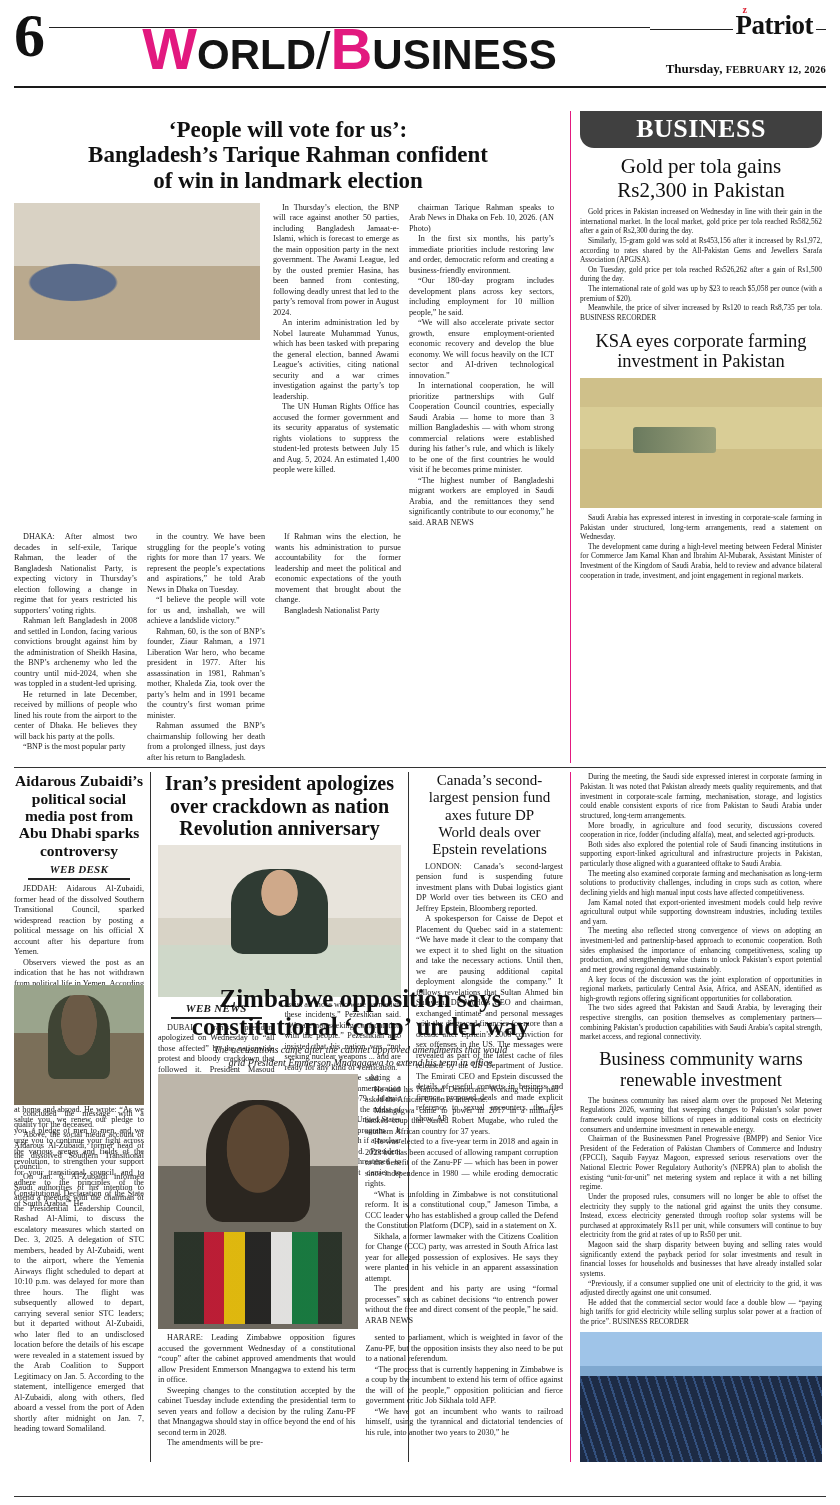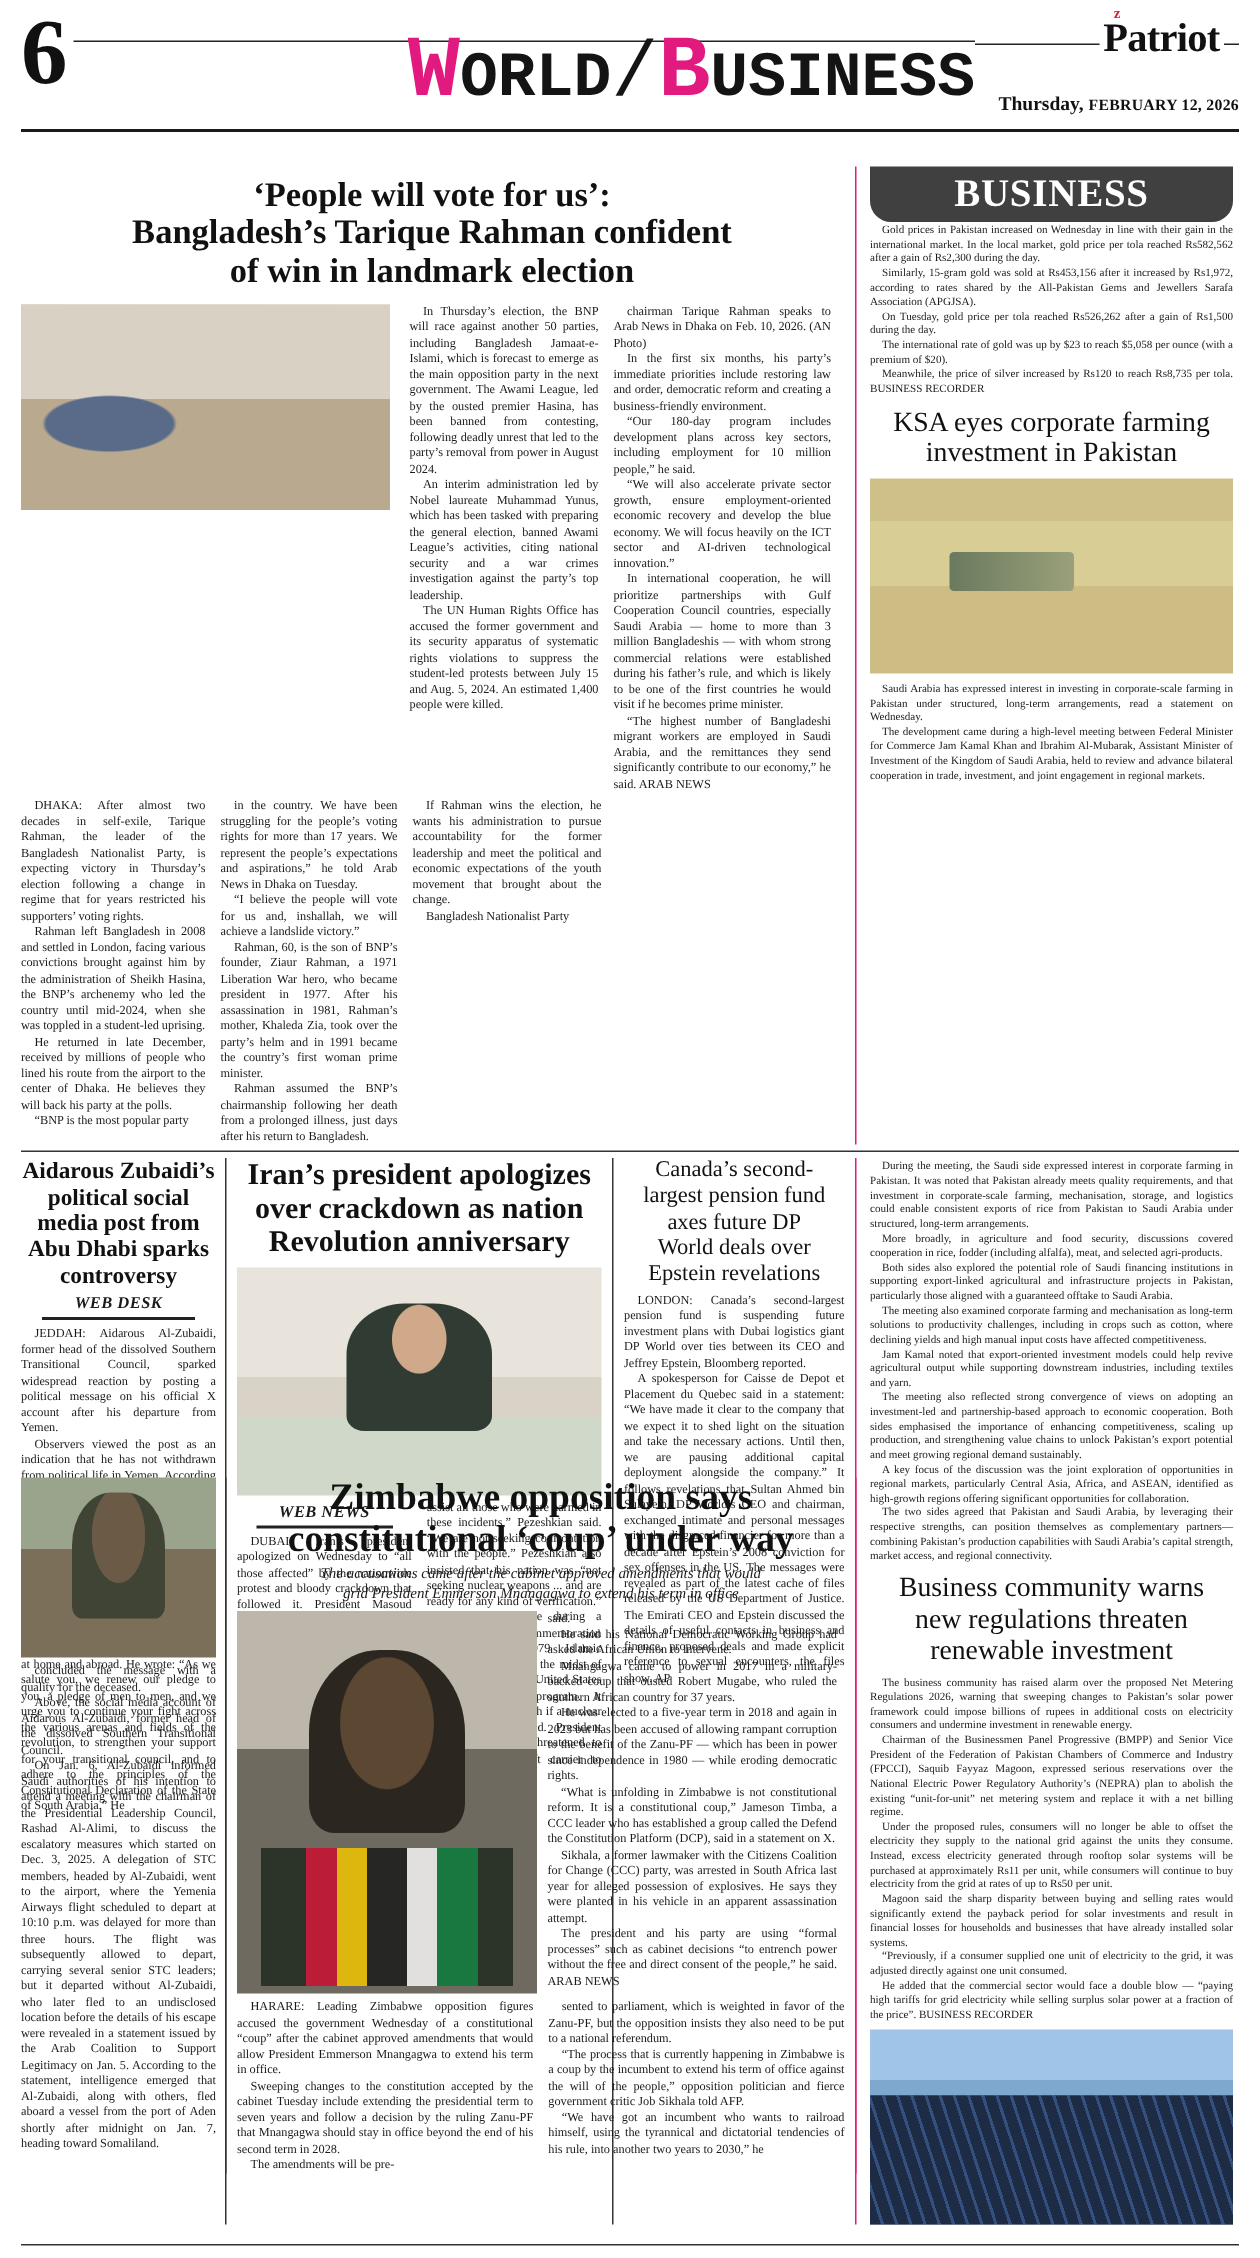--- a/index.html
+++ b/index.html
@@ -18,22 +18,22 @@
   .masthead { display:flex; align-items:flex-start; height:72px; position:relative; }
   .folio {
     font-family: "Liberation Serif", serif;
     font-size: 62px; font-weight:700; line-height:0.95;
     letter-spacing:-2px; color:#111; margin-right:6px; margin-top:-4px;
   }
   .mast-center { flex:1; position:relative; padding-top:6px; }
   .mast-rules { position:absolute; left:0; right:0; top:17px; }
   .mast-rule { height:1px; background:#222; width:100%; }
   .mast-title {
-    position:relative; text-align:right;
-    font-family:Liberation Mono, monospace;
+    position:relative; text-align:center;
+    font-family:Liberation Sans, sans-serif;
     font-size:50px; font-weight:700; line-height:1;
     letter-spacing:0px; white-space:nowrap;
     margin-top:4px;
   }
   .mast-title .cap { font-size:58px; color:#e2197f; }
   .mast-title .cap2 { font-size:58px; color:#e2197f; }
   .mast-title .sm { font-size:42px; color:#141414; }
   .mast-title .slash { font-size:52px; color:#141414; font-weight:400; }
   .mast-right { width:176px; text-align:right; position:relative; padding-top:2px; }
   .brand-row { display:flex; align-items:center; justify-content:flex-end; }
@@ -263,20 +263,24 @@
         <div class="lead-c3 body-txt">
           <p>If Rahman wins the election, he wants his administration to pursue accountability for the former leadership and meet the political and economic expectations of the youth movement that brought about the change.</p>
           <p>Bangladesh Nationalist Party</p>
         </div>
         <div class="lead-c4"></div>
       </div>
     </div>
 
     <div class="top-right">
       <div class="biz-badge">BUSINESS</div>
+      <div class="hl biz-hl">
+        <div>Gold per tola gains</div>
+        <div>Rs2,300 in Pakistan</div>
+      </div>
       <div class="biz-body">
         <p>Gold prices in Pakistan increased on Wednesday in line with their gain in the international market. In the local market, gold price per tola reached Rs582,562 after a gain of Rs2,300 during the day.</p>
         <p>Similarly, 15-gram gold was sold at Rs453,156 after it increased by Rs1,972, according to rates shared by the All-Pakistan Gems and Jewellers Sarafa Association (APGJSA).</p>
         <p>On Tuesday, gold price per tola reached Rs526,262 after a gain of Rs1,500 during the day.</p>
         <p>The international rate of gold was up by $23 to reach $5,058 per ounce (with a premium of $20).</p>
         <p>Meanwhile, the price of silver increased by Rs120 to reach Rs8,735 per tola. BUSINESS RECORDER</p>
       </div>
 
       <div class="hl ksa-hl">
         <div>KSA eyes corporate farming</div>
@@ -360,21 +364,20 @@
         <p>Both sides also explored the potential role of Saudi financing institutions in supporting export-linked agricultural and infrastructure projects in Pakistan, particularly those aligned with a guaranteed offtake to Saudi Arabia.</p>
         <p>The meeting also examined corporate farming and mechanisation as long-term solutions to productivity challenges, including in crops such as cotton, where declining yields and high manual input costs have affected competitiveness.</p>
         <p>Jam Kamal noted that export-oriented investment models could help revive agricultural output while supporting downstream industries, including textiles and yarn.</p>
         <p>The meeting also reflected strong convergence of views on adopting an investment-led and partnership-based approach to economic cooperation. Both sides emphasised the importance of enhancing competitiveness, scaling up production, and strengthening value chains to unlock Pakistan’s export potential and meet growing regional demand sustainably.</p>
         <p>A key focus of the discussion was the joint exploration of opportunities in regional markets, particularly Central Asia, Africa, and ASEAN, identified as high-growth regions offering significant opportunities for collaboration.</p>
         <p>The two sides agreed that Pakistan and Saudi Arabia, by leveraging their respective strengths, can position themselves as complementary partners—combining Pakistan’s production capabilities with Saudi Arabia’s capital strength, market access, and regional connectivity.</p>
       </div>
 
       <div class="hl bc-hl">
         <div>Business community warns</div>
-        <div>new regulations threaten</div>
         <div>renewable investment</div>
       </div>
       <div class="biz-body">
         <p>The business community has raised alarm over the proposed Net Metering Regulations 2026, warning that sweeping changes to Pakistan’s solar power framework could impose billions of rupees in additional costs on electricity consumers and undermine investment in renewable energy.</p>
         <p>Chairman of the Businessmen Panel Progressive (BMPP) and Senior Vice President of the Federation of Pakistan Chambers of Commerce and Industry (FPCCI), Saquib Fayyaz Magoon, expressed serious reservations over the National Electric Power Regulatory Authority’s (NEPRA) plan to abolish the existing “unit-for-unit” net metering system and replace it with a net billing regime.</p>
         <p>Under the proposed rules, consumers will no longer be able to offset the electricity they supply to the national grid against the units they consume. Instead, excess electricity generated through rooftop solar systems will be purchased at approximately Rs11 per unit, while consumers will continue to buy electricity from the grid at rates of up to Rs50 per unit.</p>
         <p>Magoon said the sharp disparity between buying and selling rates would significantly extend the payback period for solar investments and result in financial losses for households and businesses that have already installed solar systems.</p>
         <p>“Previously, if a consumer supplied one unit of electricity to the grid, it was adjusted directly against one unit consumed.</p>
         <p>He added that the commercial sector would face a double blow — “paying high tariffs for grid electricity while selling surplus solar power at a fraction of the price”. BUSINESS RECORDER</p>
       </div>

